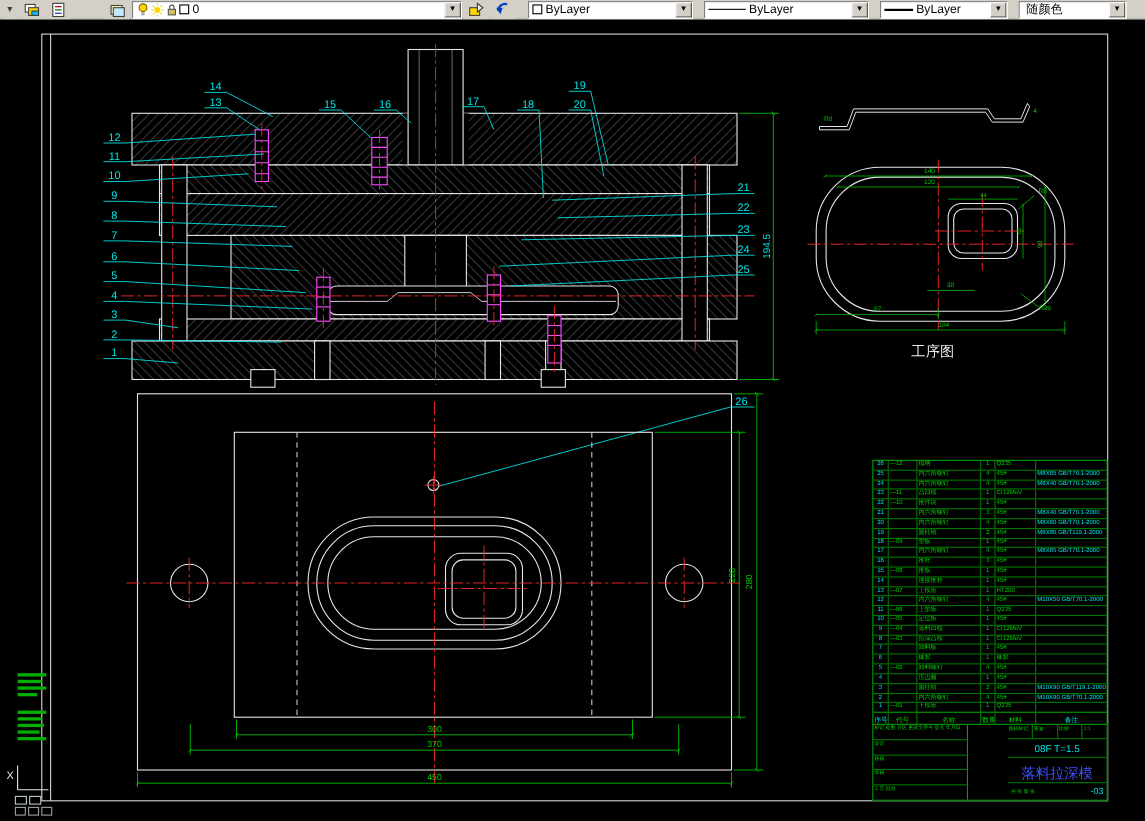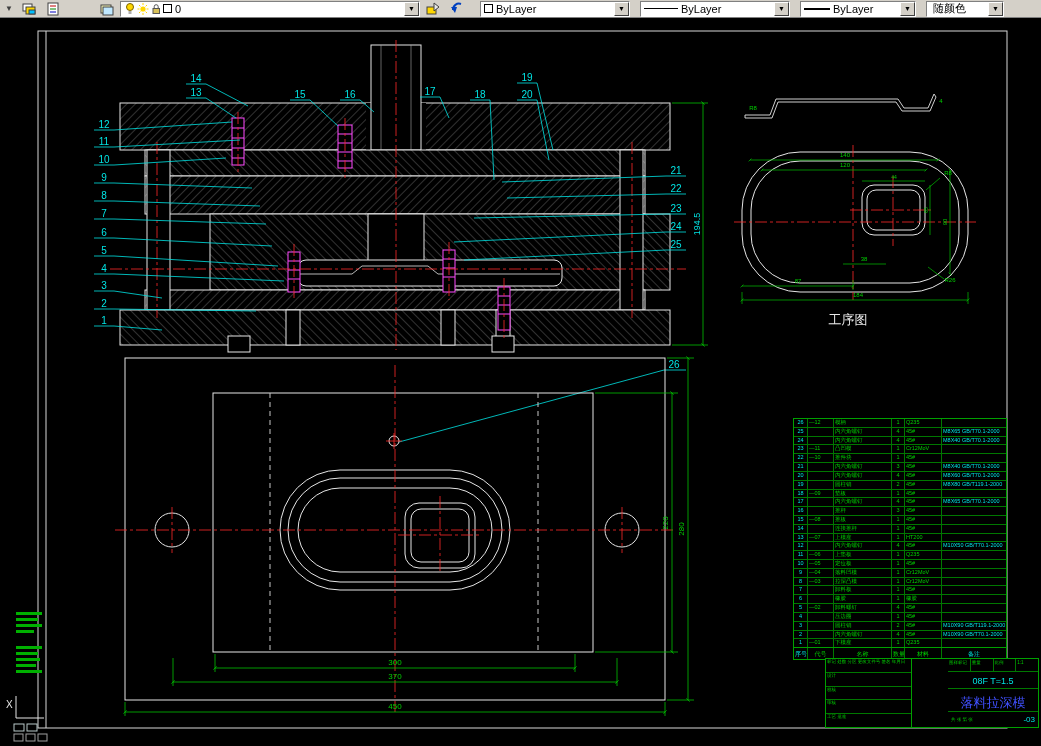--- a/index.html
+++ b/index.html
@@ -17,21 +17,21 @@
   .chev { width:14px; font-size:8px; color:#404040; }
   .spacer28 { width:28px; } .spacer8 { width:8px; } .spacer6 { width:6px; }
   .combo { height:16px; background:#fff; display:flex; align-items:center;
            border:1px solid; border-color:#808080 #fff #fff #808080;
            padding-left:3px; overflow:hidden; white-space:nowrap; }
   .combo .val { flex:1; overflow:hidden; padding-left:3px; }
   .combo .arrow { width:15px; height:14px; margin-left:auto; flex:none;
                   background:#d4d0c8; border:1px solid; border-color:#fff #404040 #404040 #fff;
                   display:flex; align-items:center; justify-content:center;
                   font-size:7px; color:#000; }
-  .w300 { width:300px; } .w150 { width:150px; } .w116 { width:116px; } .w86 { width:78px; }
+  .w300 { width:300px; } .w150 { width:150px; } .w116 { width:116px; } .w86 { width:98px; }
   .swatch { width:9px; height:9px; background:#fff; border:1px solid #000; flex:none; }
   .ltsample { width:34px; height:1px; background:#000; flex:none; }
   .lwsample { width:26px; height:2px; background:#000; flex:none; }
   .licon { flex:none; display:flex; margin-right:1px; }
 
   
   .canvas { position:absolute; top:18px; left:0; width:1041px; height:728px; background:#000; }
   svg.draw { position:absolute; left:0; top:0; }
   svg text { font-family:"Liberation Sans", sans-serif; }
 
@@ -44,21 +44,21 @@
   .c-no { width:13px; border-left:none; text-align:center; color:#00e5e5; }
   .c-code { width:26px; }
   .c-name { width:58px; }
   .c-qty { width:13px; text-align:center; }
   .c-material { width:37px; }
   .c-remark { flex:1; color:#00e5e5; }
   .bom-header { display:flex; height:12px; border-top:1px solid #00a000; font-size:6px; color:#00cf00; align-items:stretch; }
   .bom-header .bom-cell { padding-top:2px; text-align:center; }
 
   
-  .titleblock { position:absolute; left:825px; top:640px; width:214px; height:70px;
+  .titleblock { position:absolute; left:793px; top:640px; width:214px; height:70px;
                 border:1px solid #00a000; display:flex; background:#000;gap:36px; }
   .tb-left { width:86px; border-right:1px solid #00a000; display:flex; flex-direction:column; }
   .tb-sig { flex:1 1 0; border-bottom:1px solid #007800; font-size:4.5px; line-height:1;
             color:#00cf00; overflow:hidden; white-space:nowrap; padding:1px 1px 0; }
   .tb-sig:last-child { border-bottom:none; }
   .tb-right { flex:1; display:flex; flex-direction:column; }
   .tb-r1 { height:13px; display:flex; border-bottom:1px solid #007800; font-size:4.5px; color:#00cf00; }
   .tb-r1 > span { flex:1; border-left:1px solid #007800; padding:1px; overflow:hidden; white-space:nowrap; }
   .tb-r1 > span:first-child { border-left:none; }
   .tb-spec { height:17px; border-bottom:1px solid #007800; color:#00e5e5;

